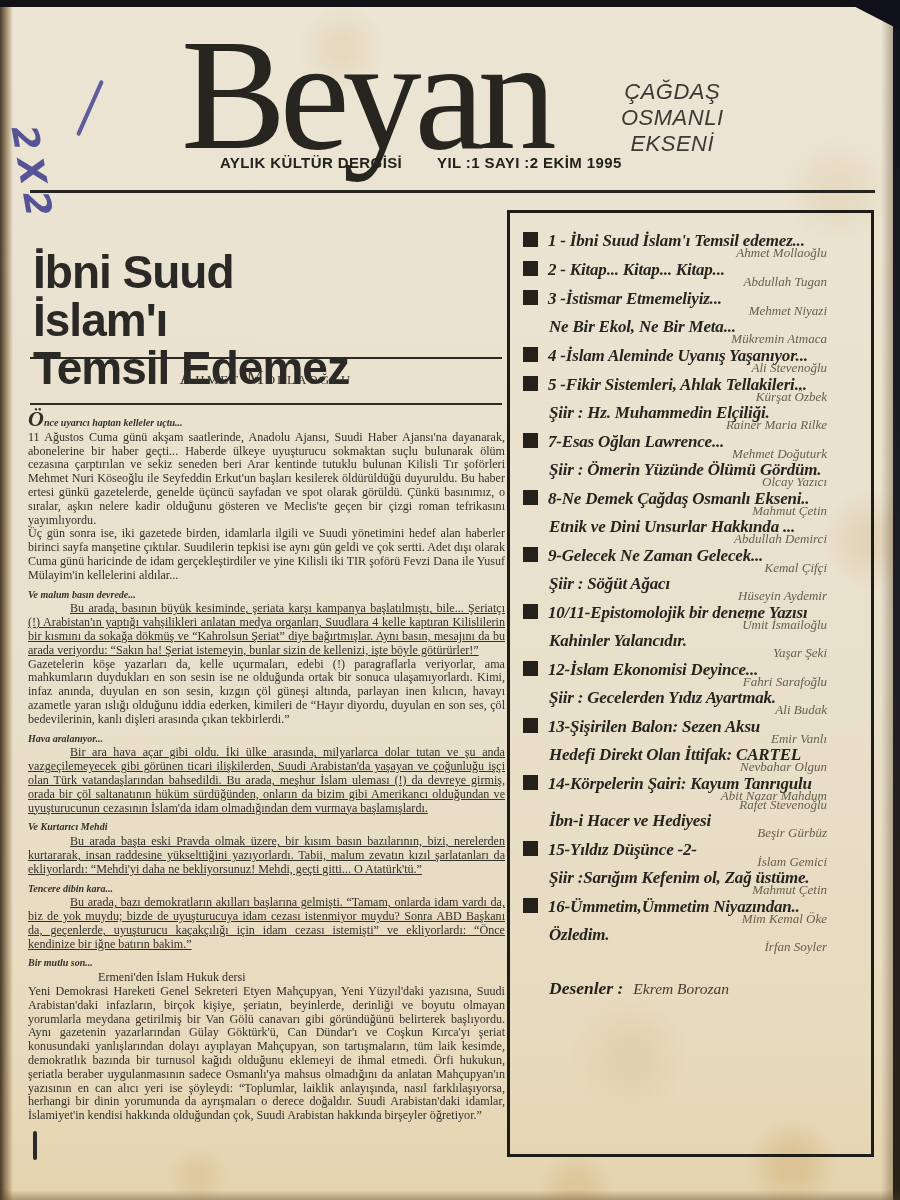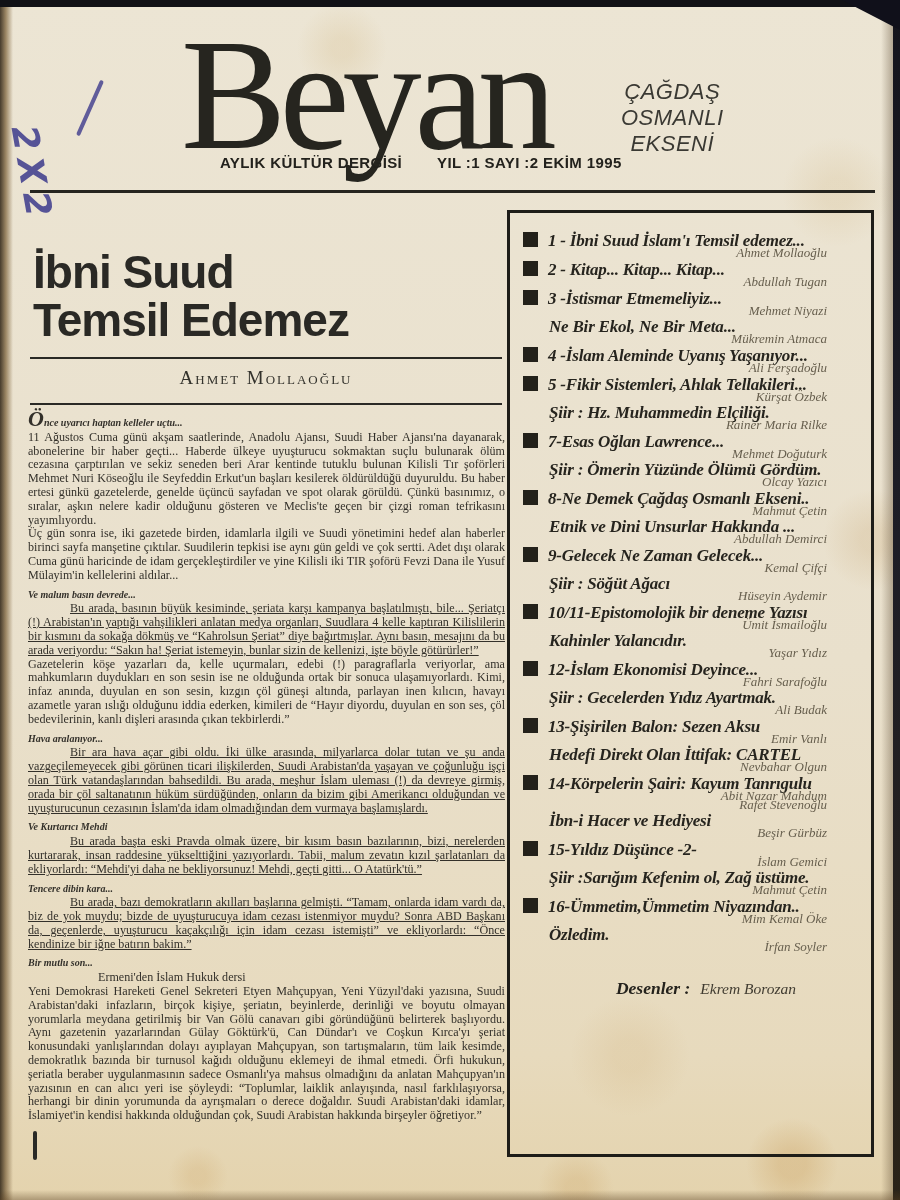--- a/index.html
+++ b/index.html
@@ -88,21 +88,21 @@
   .toc-line{
     font-weight:bold;font-style:italic;font-size:17px;line-height:19px;
     color:#26241e;white-space:nowrap;letter-spacing:-.2px;
   }
   .toc-line.cont{padding-left:26px;}
   .bullet{display:inline-block;width:15px;height:15px;background:#23211a;margin-right:10px;transform:translateY(1px);}
   .toc-author{
     font-style:italic;font-size:13px;line-height:11px;color:#665e4d;
     text-align:right;padding-right:36px;margin-top:-3px;margin-bottom:1px;white-space:nowrap;
   }
-  .toc-footer{margin-top:26px;padding-left:26px;white-space:nowrap;text-align:center;}
+  .toc-footer{margin-top:26px;padding-left:26px;white-space:nowrap;}
   .toc-footer .label{font-weight:bold;font-style:italic;font-size:17.5px;color:#24221c;}
   .toc-footer .value{font-style:italic;font-size:15.5px;color:#413c31;margin-left:6px;}
 </style>
 </head>
 <body>
 
 <div class="page">
 
   <div class="pen-slash"></div>
   <div class="pen-text">2X2</div>
@@ -113,20 +113,21 @@
     <div>ÇAĞDAŞ</div>
     <div>OSMANLI</div>
     <div>EKSENİ</div>
   </div>
   <div class="subtitle">AYLIK KÜLTÜR DERGİSİ</div>
   <div class="issue-info">YIL :1  SAYI :2  EKİM 1995</div>
   <div class="masthead-rule"></div>
 
   <div class="headline">
     <div>İbni Suud</div>
+    <div>İslam'ı</div>
     <div>Temsil Edemez</div>
   </div>
   <div class="byline-rule rule-top"></div>
   <div class="byline">Ahmet Mollaoğlu</div>
   <div class="byline-rule rule-bottom"></div>
 
   <div class="article-body" id="article-body">
       <div class="sec-heading lead">Önce uyarıcı haptan kelleler uçtu...</div>
       <p class="body-p">11 Ağustos Cuma günü akşam saatlerinde, Anadolu Ajansı, Suudi Haber Ajansı'na dayanarak, abonelerine bir haber geçti... Haberde ülkeye uyuşturucu sokmaktan suçlu bulunarak ölüm cezasına çarptırılan ve sekiz seneden beri Arar kentinde tutuklu bulunan Kilisli Tır şoförleri Mehmet Nuri Köseoğlu ile Seyfeddin Erkut'un başları kesilerek öldürüldüğü duyuruldu. Bu haber ertesi günkü gazetelerde, genelde üçüncü sayfadan ve spot olarak görüldü. Çünkü basınımız, o sıralar, aşkın nelere kadir olduğunu gösteren ve Meclis'te geçen bir çizgi roman tefrikasını yayımlıyordu.</p>
       <p class="body-p">Üç gün sonra ise, iki gazetede birden, idamlarla ilgili ve Suudi yönetimini hedef alan haberler birinci sayfa manşetine çıktılar. Suudilerin tepkisi ise aynı gün geldi ve çok sertti. Adet dışı olarak Cuma günü haricinde de idam gerçekleştirdiler ve yine Kilisli iki TIR şoförü Fevzi Dana ile Yusuf Mülayim'in kellelerini aldılar...</p>
@@ -155,21 +156,21 @@
           <div class="toc-author">Abdullah Tugan</div>
         </div>
         <div class="toc-entry">
           <div class="toc-line"><span class="bullet"></span><span>3 -İstismar Etmemeliyiz...</span></div>
           <div class="toc-author">Mehmet Niyazi</div>
           <div class="toc-line cont"><span>Ne Bir Ekol, Ne Bir Meta...</span></div>
           <div class="toc-author">Mükremin Atmaca</div>
         </div>
         <div class="toc-entry">
           <div class="toc-line"><span class="bullet"></span><span>4 -İslam Aleminde Uyanış Yaşanıyor...</span></div>
-          <div class="toc-author">Ali Ferşadoğlu</div>
+          <div class="toc-author">Ali Stevenoğlu</div>
         </div>
         <div class="toc-entry">
           <div class="toc-line"><span class="bullet"></span><span>5 -Fikir Sistemleri, Ahlak Tellakileri...</span></div>
           <div class="toc-author">Kürşat Özbek</div>
           <div class="toc-line cont"><span>Şiir : Hz. Muhammedin Elçiliği.</span></div>
           <div class="toc-author">Rainer Maria Rilke</div>
         </div>
         <div class="toc-entry">
           <div class="toc-line"><span class="bullet"></span><span>7-Esas Oğlan Lawrence...</span></div>
           <div class="toc-author">Mehmet Doğuturk</div>
@@ -185,21 +186,21 @@
         <div class="toc-entry">
           <div class="toc-line"><span class="bullet"></span><span>9-Gelecek Ne Zaman Gelecek...</span></div>
           <div class="toc-author">Kemal Çifçi</div>
           <div class="toc-line cont"><span>Şiir : Söğüt Ağacı</span></div>
           <div class="toc-author">Hüseyin Aydemir</div>
         </div>
         <div class="toc-entry">
           <div class="toc-line"><span class="bullet"></span><span>10/11-Epistomolojik bir deneme Yazısı</span></div>
           <div class="toc-author">Ümit İsmailoğlu</div>
           <div class="toc-line cont"><span>Kahinler Yalancıdır.</span></div>
-          <div class="toc-author">Yaşar Yıdız</div>
+          <div class="toc-author">Yaşar Şeki</div>
         </div>
         <div class="toc-entry">
           <div class="toc-line"><span class="bullet"></span><span>12-İslam Ekonomisi Deyince...</span></div>
           <div class="toc-author">Fahri Sarafoğlu</div>
           <div class="toc-line cont"><span>Şiir : Gecelerden Yıdız Ayartmak.</span></div>
           <div class="toc-author">Ali Budak</div>
         </div>
         <div class="toc-entry">
           <div class="toc-line"><span class="bullet"></span><span>13-Şişirilen Balon: Sezen Aksu</span></div>
           <div class="toc-author">Emir Vanlı</div>

